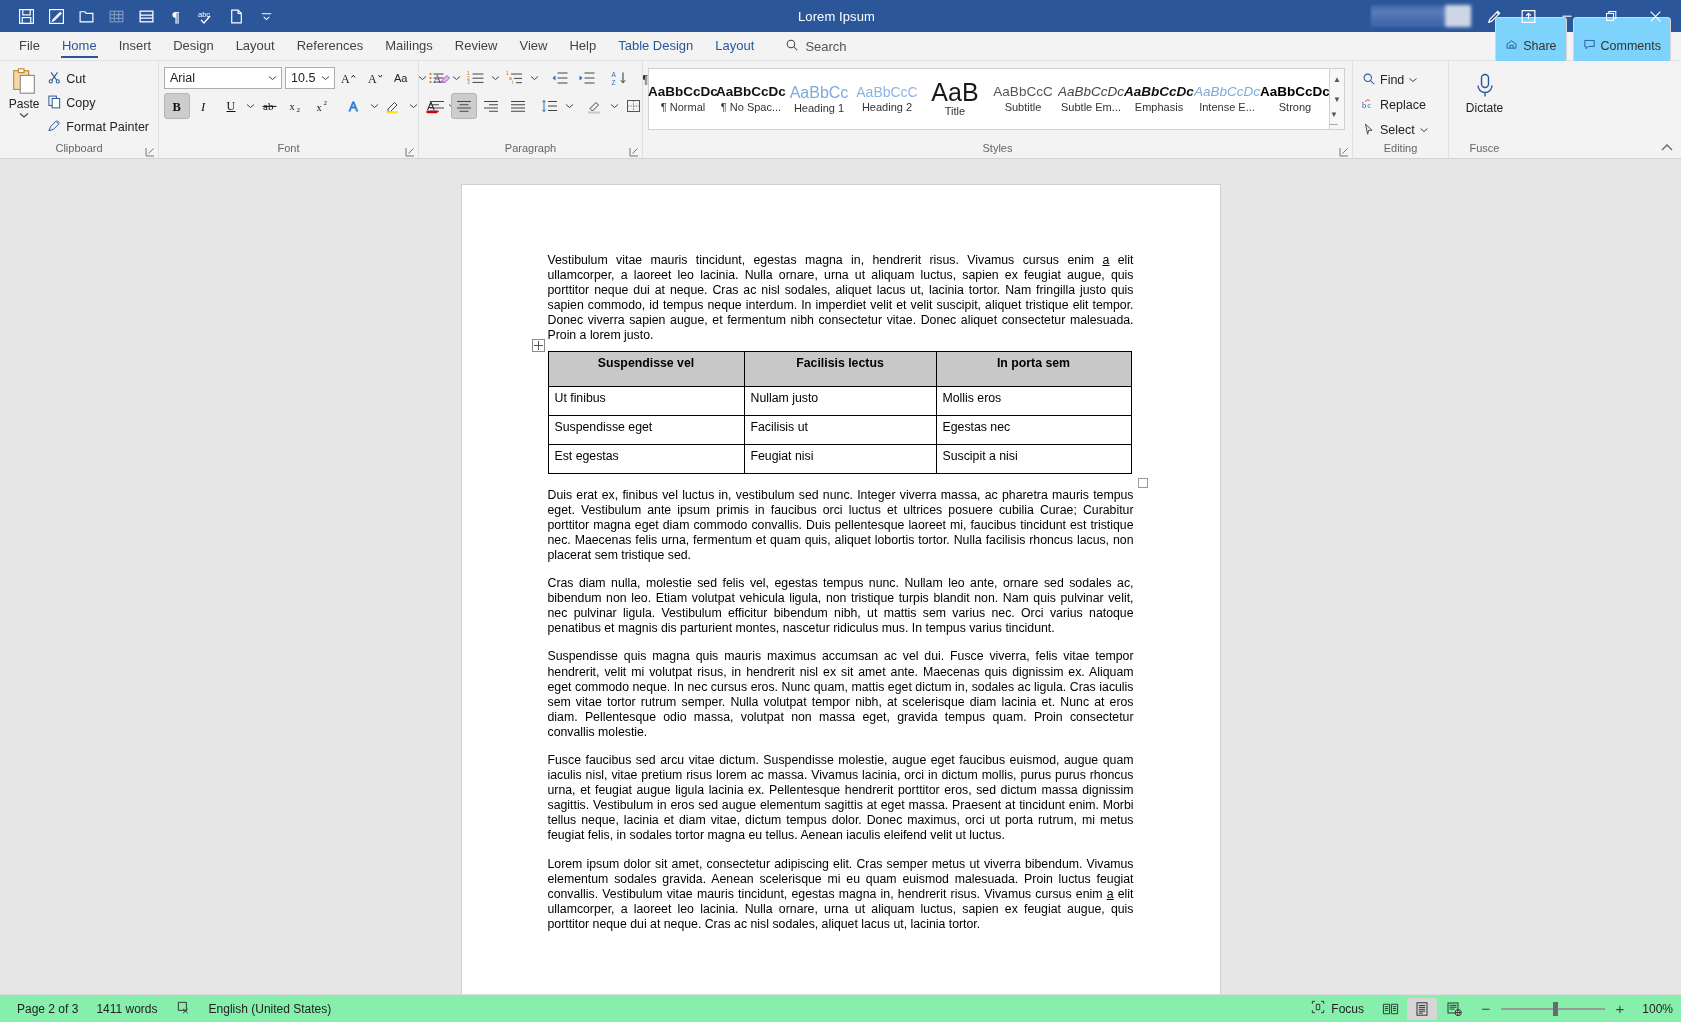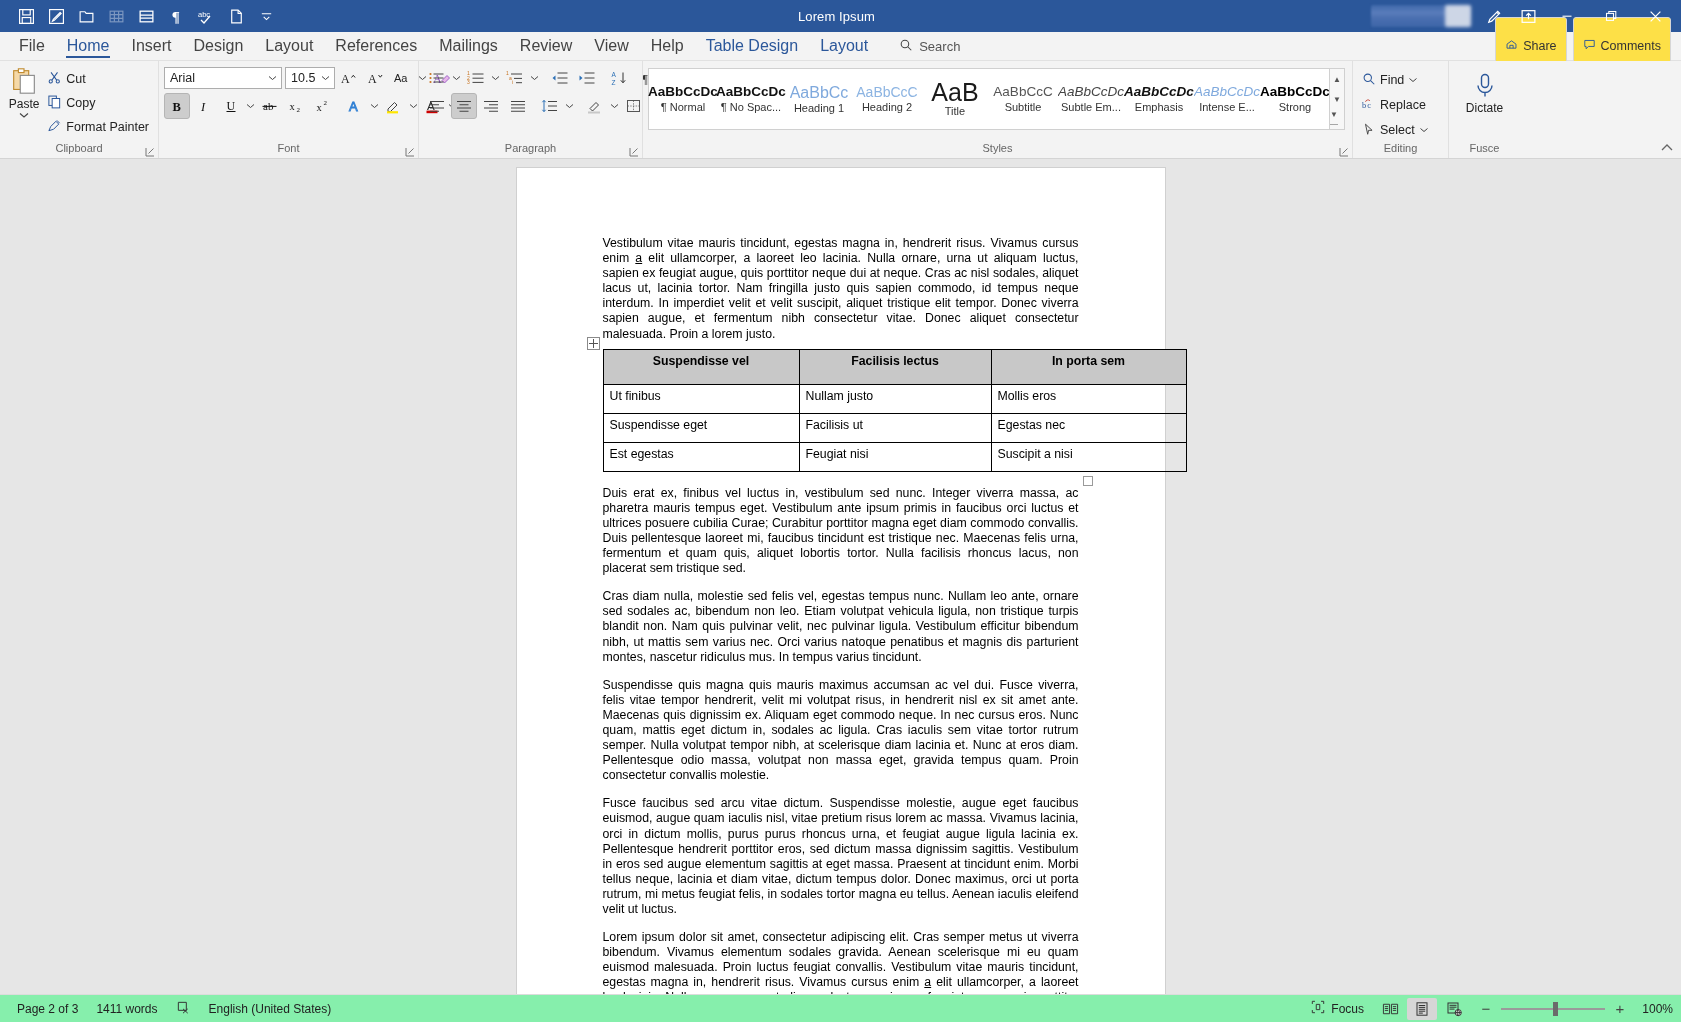--- a/index.html
+++ b/index.html
@@ -46,36 +46,36 @@
     color:#fff; cursor:pointer;
   }
 
   
   .tabstrip {
     flex: 0 0 28px; background:#f3f3f3; display:flex; align-items:flex-end; position:relative;
     border-bottom: 1px solid #e1e1e1;
   }
   .tabs { display:flex; align-items:center; height:28px; padding-left: 8px; }
   .tab {
-    padding: 0 11px; height: 26px; line-height:26px; font-size: 16px; color:#444;
+    padding: 0 11px; height: 26px; line-height:26px; font-size: 13px; color:#444;
     cursor:pointer; position:relative; white-space:nowrap;
   }
   .tab.active { color:#2b579a; font-weight:400; }
   .tab.active::after {
     content:""; position:absolute; left:10px; right:10px; bottom:1px; height:2px; background:#2b579a;
   }
   .tab.contextual { color:#2b579a; }
   .search-box {
     display:flex; align-items:center; gap:6px; margin-left:12px; height:24px;
     font-size:13px; color:#555; cursor:text; padding: 0 8px;
   }
   .strip-right { margin-left:auto; display:flex; align-items:center; gap:6px; padding-right:10px; height:28px;}
   .pill {
     display:flex; align-items:center; gap:5px; font-size:12.5px; color:#333;
-    border:1px solid #d6d6d6; background:#fde047; border-radius:3px; padding: 20px 9px; cursor:pointer;
+    border:1px solid #d6d6d6; background:#7dd3fc; border-radius:3px; padding: 20px 9px; cursor:pointer;
   }
 
   
   .ribbon {
     flex: 0 0 94px; background:#f3f3f3; display:flex; align-items:stretch;
     border-bottom:1px solid #d4d4d4; position:relative;
   }
   .rgroup { display:flex; flex-direction:column; position:relative; padding: 3px 5px 0 5px; }
   .rgroup + .rgroup { border-left:1px solid #e0e0e0; }
   .rgroup-body { flex:1; display:flex; align-items:flex-start; }
@@ -126,21 +126,21 @@
   .style-scroll { width:15px; display:flex; flex-direction:column; border-left:1px solid #d0d0d0; background:#f7f7f7;}
   .style-scroll div { flex:1; display:flex; align-items:center; justify-content:center; cursor:pointer; font-size:8px; color:#555;}
 
   .collapse-ribbon {
     position:absolute; right:6px; bottom:2px; width:16px; height:16px; cursor:pointer; color:#666;
   }
 
   
   .docarea { flex:1; background:#e6e6e6; position:relative; overflow:hidden; display:flex; justify-content:center; }
   .page {
-    width: 648px; background:#fff; margin-top:9px; position:relative;
+    width: 758px; background:#fff; margin-top:26px; position:relative;
     box-shadow: 0 0 0 1px #d0d0d0;
   }
   .page-inner { padding: 68px 86px 0 86px; }
   p.doc {
     font-family:"Liberation Sans", sans-serif; font-size:12.3px; line-height:15.1px;
     text-align:justify; color:#000; margin-bottom:13px;
   }
   p.doc.first { margin-bottom: 7px; }
   u.ul { text-decoration: underline; }
 

